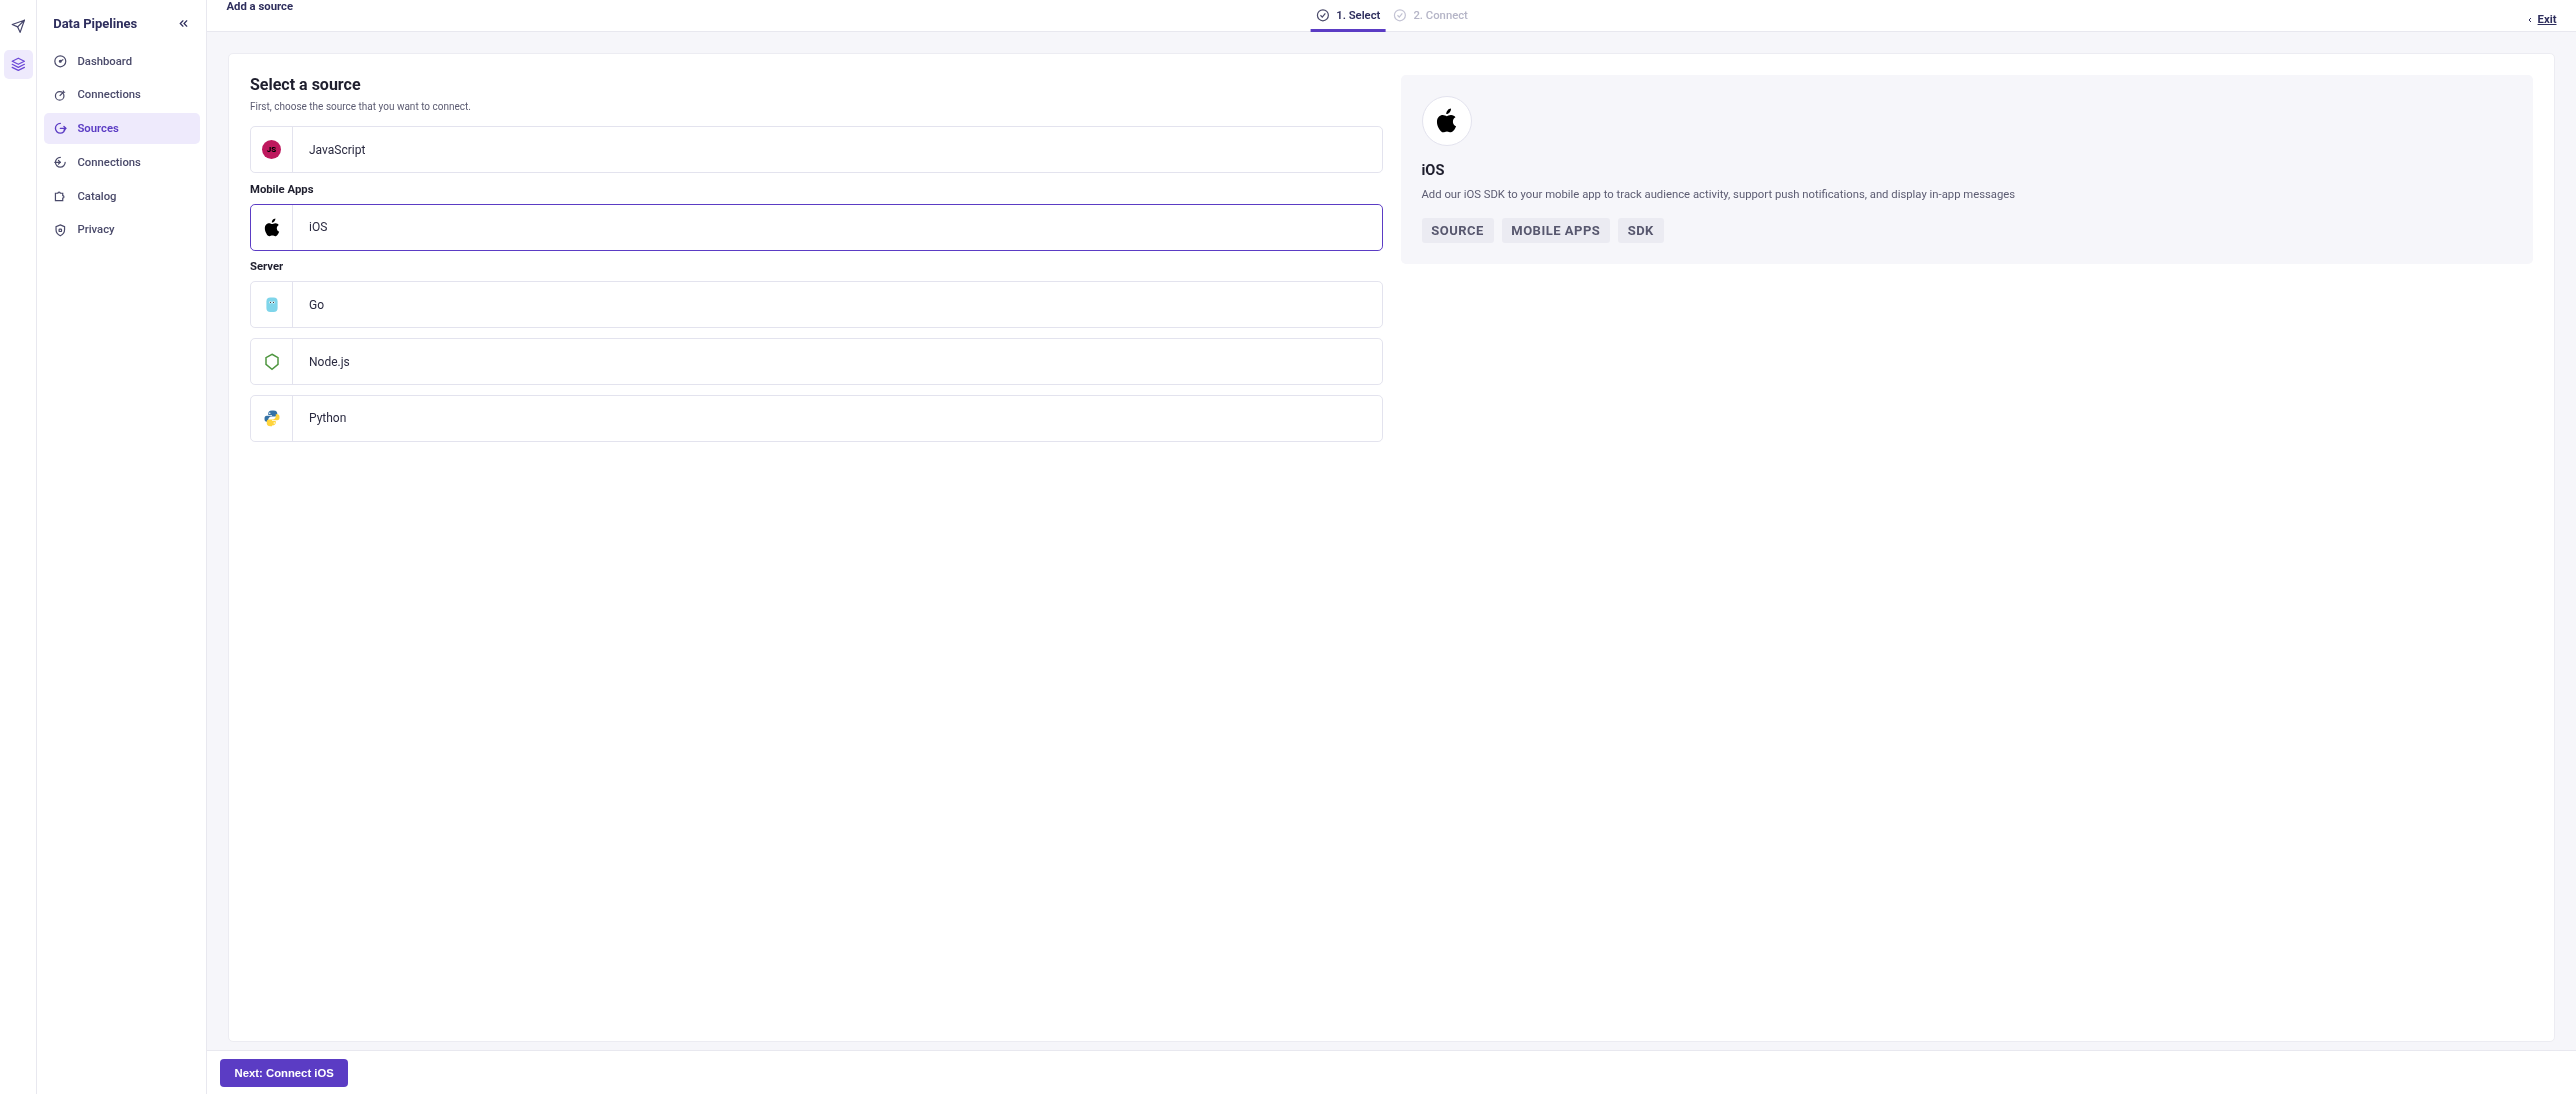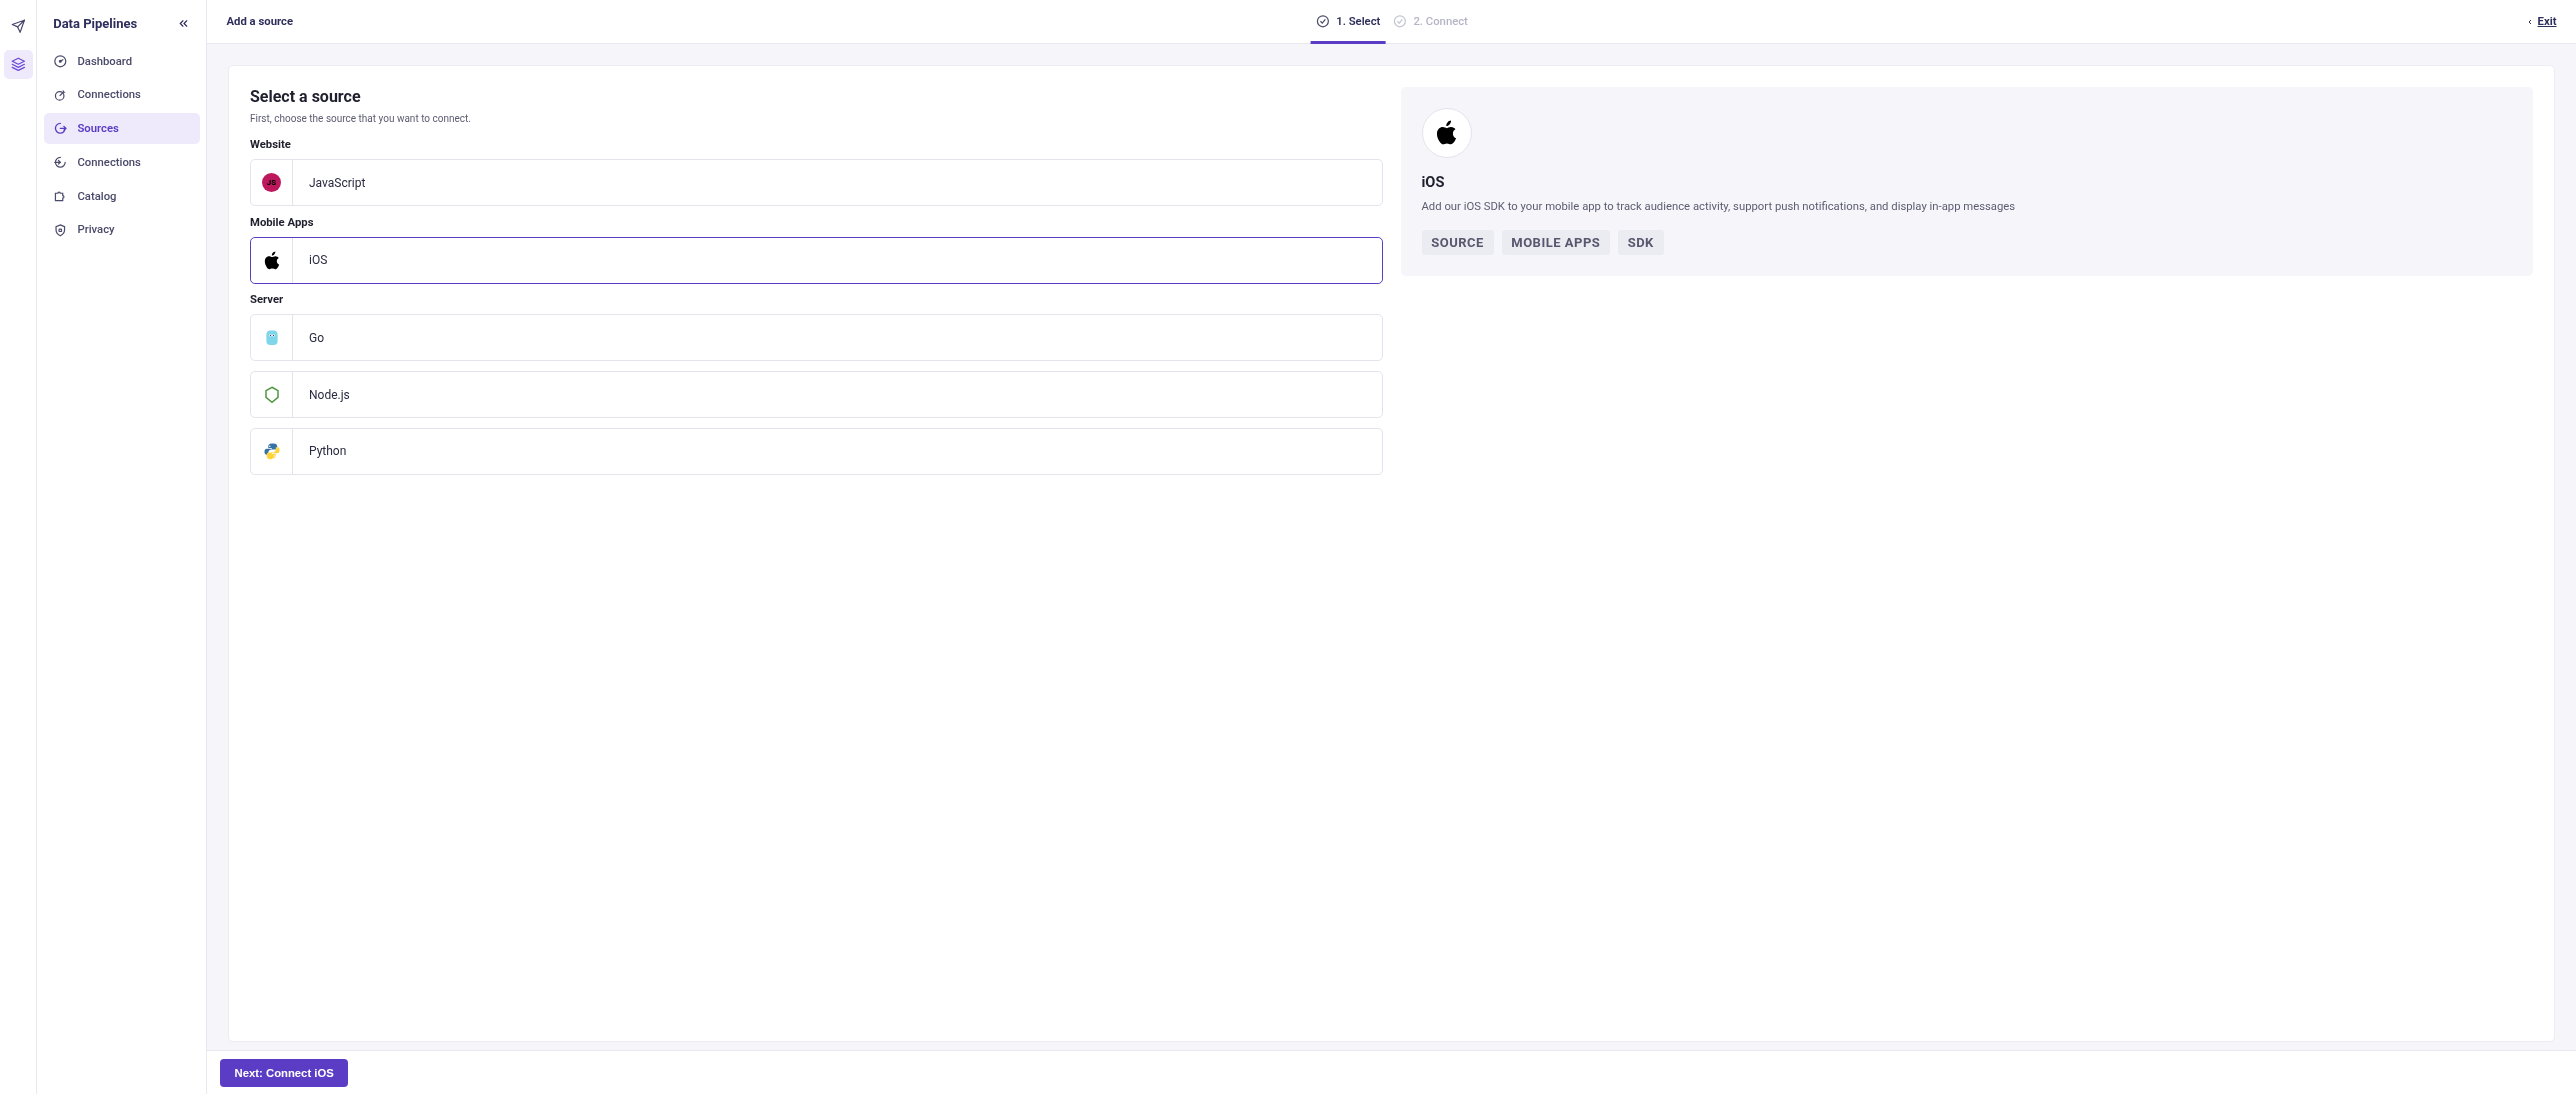--- a/index.html
+++ b/index.html
@@ -79,27 +79,28 @@
     .main {
       flex: 1;
       display: flex;
       flex-direction: column;
       min-width: 0;
       position: relative;
     }
 
     
     .topbar {
-      height: 44px;
+      height: 32px;
       border-bottom: 0.8px solid #e8e8ef;
       background: #ffffff;
       display: flex;
-      align-items: center;
+      align-items: flex-start;
       padding: 0 19.5px;
       position: relative;
+      flex-direction: column;
     }
     .topbar-title {
       font-size: 11.3px;
       font-weight: 700;
       color: #2e2e5d;
     }
     .stepper {
       position: absolute;
       left: 50%;
       transform: translateX(-50%);
@@ -384,21 +385,20 @@
     </a>
   </div>
 
   <div class="body">
     <div class="panel">
 
       <div class="col-left">
         <h2 class="page-title">Select a source</h2>
         <p class="page-desc">First, choose the source that you want to connect.</p>
 
-        <div class="group-label">Website</div>
         <div class="source-card">
           <div class="card-icon">
             <div class="chip-js">JS</div>
           </div>
           <div class="card-label">JavaScript</div>
         </div>
 
         <div class="group-label">Mobile Apps</div>
         <div class="source-card selected">
           <div class="card-icon">

